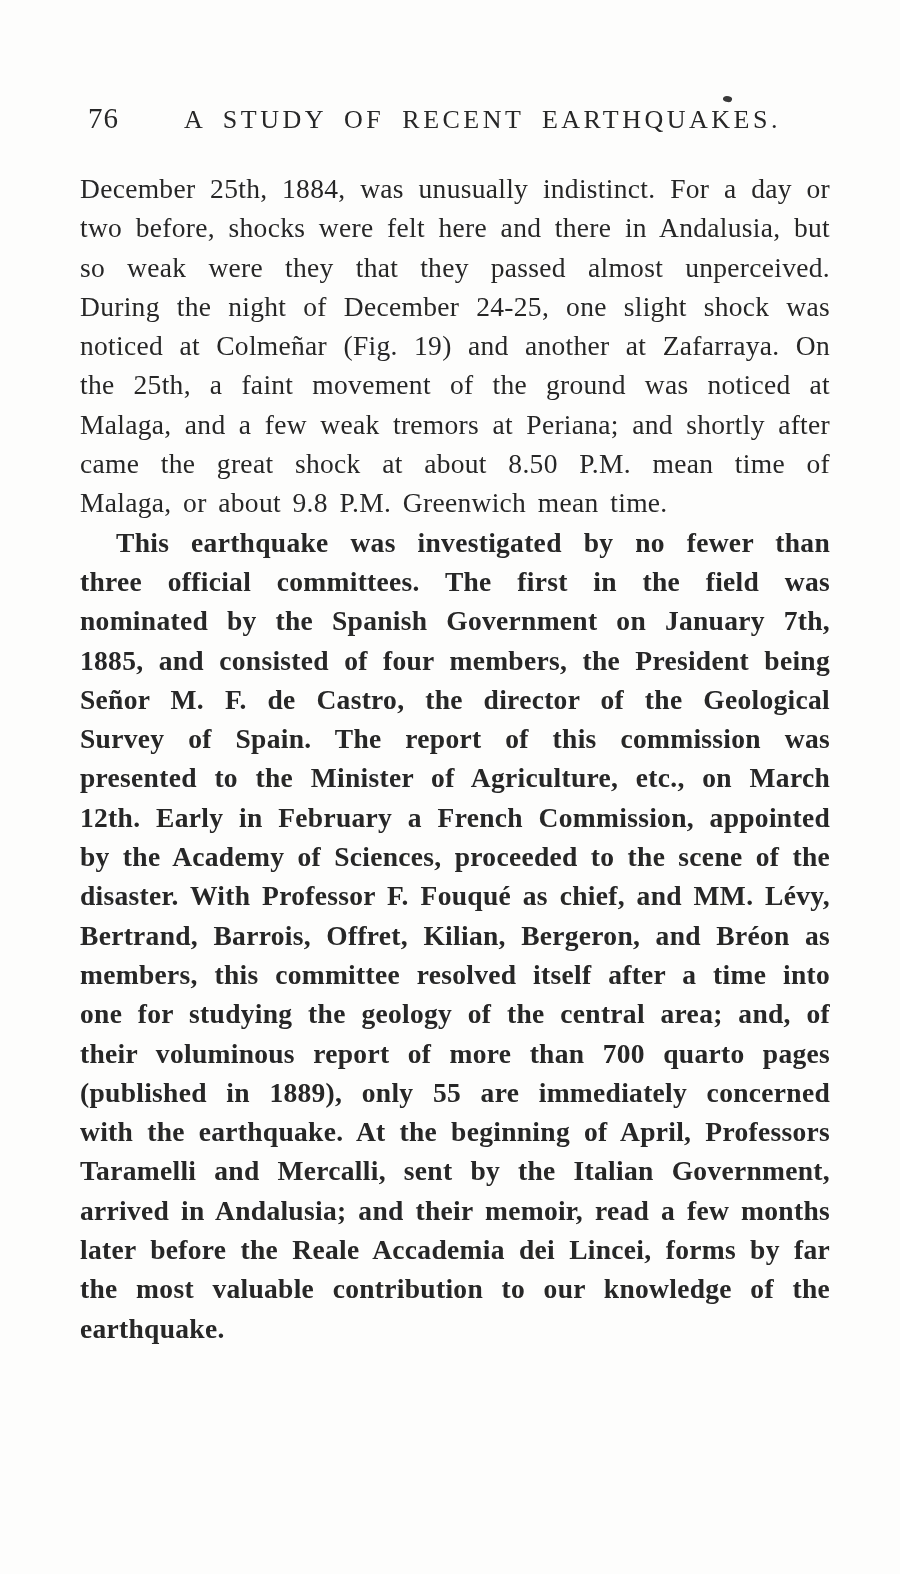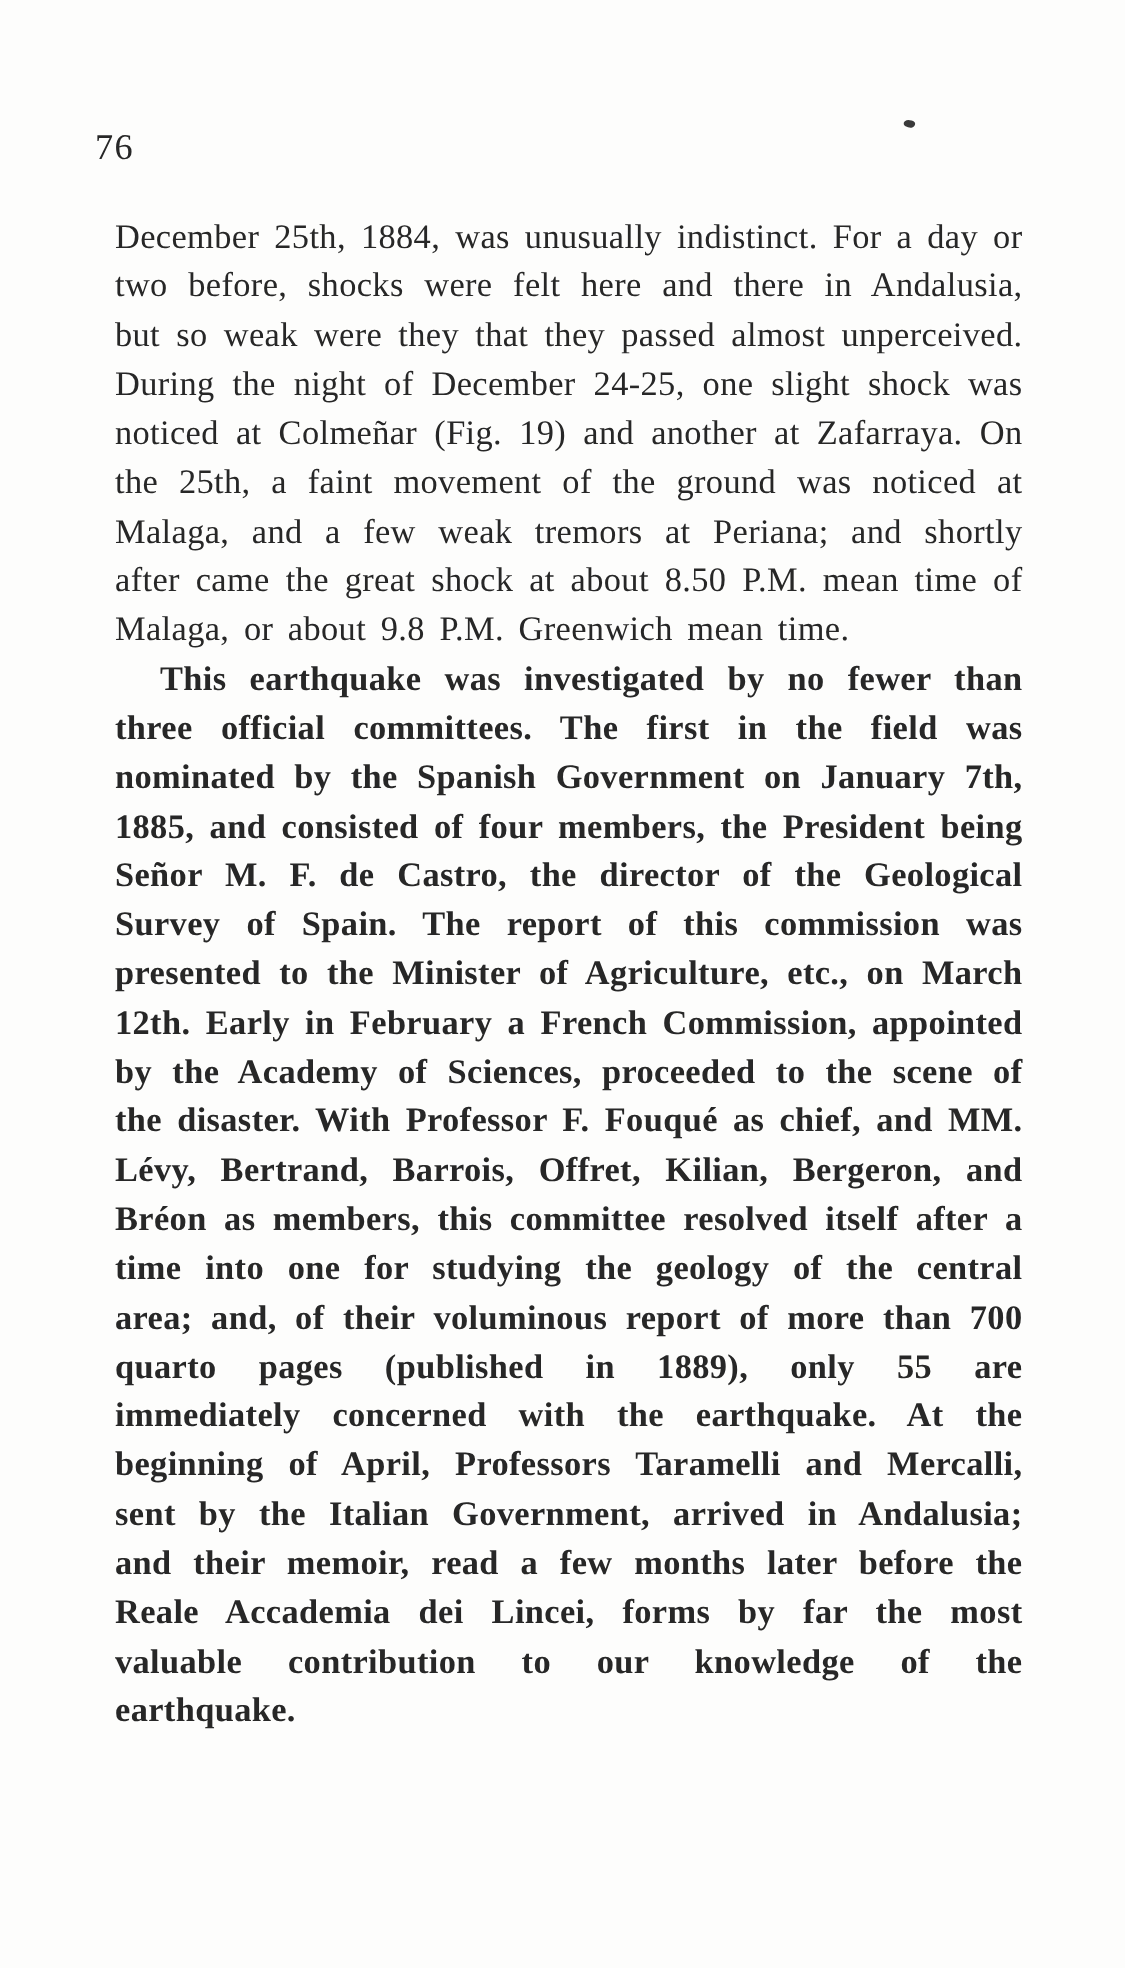--- a/index.html
+++ b/index.html
@@ -16,20 +16,21 @@
     color: #272727;
     font-family: "Liberation Serif", "DejaVu Serif", serif;
     padding: 102px 66px 0 76px;
     overflow: hidden;
   }
   .page-header {
     display: flex;
     align-items: baseline;
     margin-bottom: 34px;
     white-space: nowrap;
+    margin-left: 12px;
   }
   .page-number {
     font-size: 29px;
     letter-spacing: 1px;
     min-width: 96px;
   }
   .running-title {
     flex: 1;
     text-align: center;
     font-size: 26px;
@@ -41,21 +42,21 @@
     position: absolute;
     top: 96px;
     right: 168px;
     width: 9px;
     height: 6px;
     background: #3a3a3a;
     border-radius: 60% 40% 55% 45%;
     transform: rotate(18deg);
   }
   .page-body {
-    margin: 16px;
+    margin: 4px;
   }
   .para {
     margin: 0;
     font-size: 27.5px;
     line-height: 39.3px;
     text-align: justify;
     word-spacing: 4.5px;
     letter-spacing: 0.3px;
   }
   .para.indent {
@@ -64,19 +65,20 @@
   }
 </style>
 </head>
 <body>
 
 <div class="page">
   <span class="scan-artifact"></span>
 
   <header class="page-header">
     <span class="page-number">76</span>
+    <span class="running-title">A STUDY OF RECENT EARTHQUAKES.</span>
   </header>
 
   <main class="page-body">
     <p class="para">December 25th, 1884, was unusually indistinct. For a day or two before, shocks were felt here and there in Andalusia, but so weak were they that they passed almost unperceived. During the night of December 24-25, one slight shock was noticed at Colmeñar (Fig. 19) and another at Zafarraya. On the 25th, a faint movement of the ground was noticed at Malaga, and a few weak tremors at Periana; and shortly after came the great shock at about 8.50 P.M. mean time of Malaga, or about 9.8 P.M. Greenwich mean time.</p>
     <p class="para indent">This earthquake was investigated by no fewer than three official committees. The first in the field was nominated by the Spanish Government on January 7th, 1885, and consisted of four members, the President being Señor M. F. de Castro, the director of the Geological Survey of Spain. The report of this commission was presented to the Minister of Agriculture, etc., on March 12th. Early in February a French Commission, appointed by the Academy of Sciences, proceeded to the scene of the disaster. With Professor F. Fouqué as chief, and MM. Lévy, Bertrand, Barrois, Offret, Kilian, Bergeron, and Bréon as members, this committee resolved itself after a time into one for studying the geology of the central area; and, of their voluminous report of more than 700 quarto pages (published in 1889), only 55 are immediately concerned with the earthquake. At the beginning of April, Professors Taramelli and Mercalli, sent by the Italian Government, arrived in Andalusia; and their memoir, read a few months later before the Reale Accademia dei Lincei, forms by far the most valuable contribution to our knowledge of the earthquake.</p>
   </main>
 </div>
 
 </body></html>

